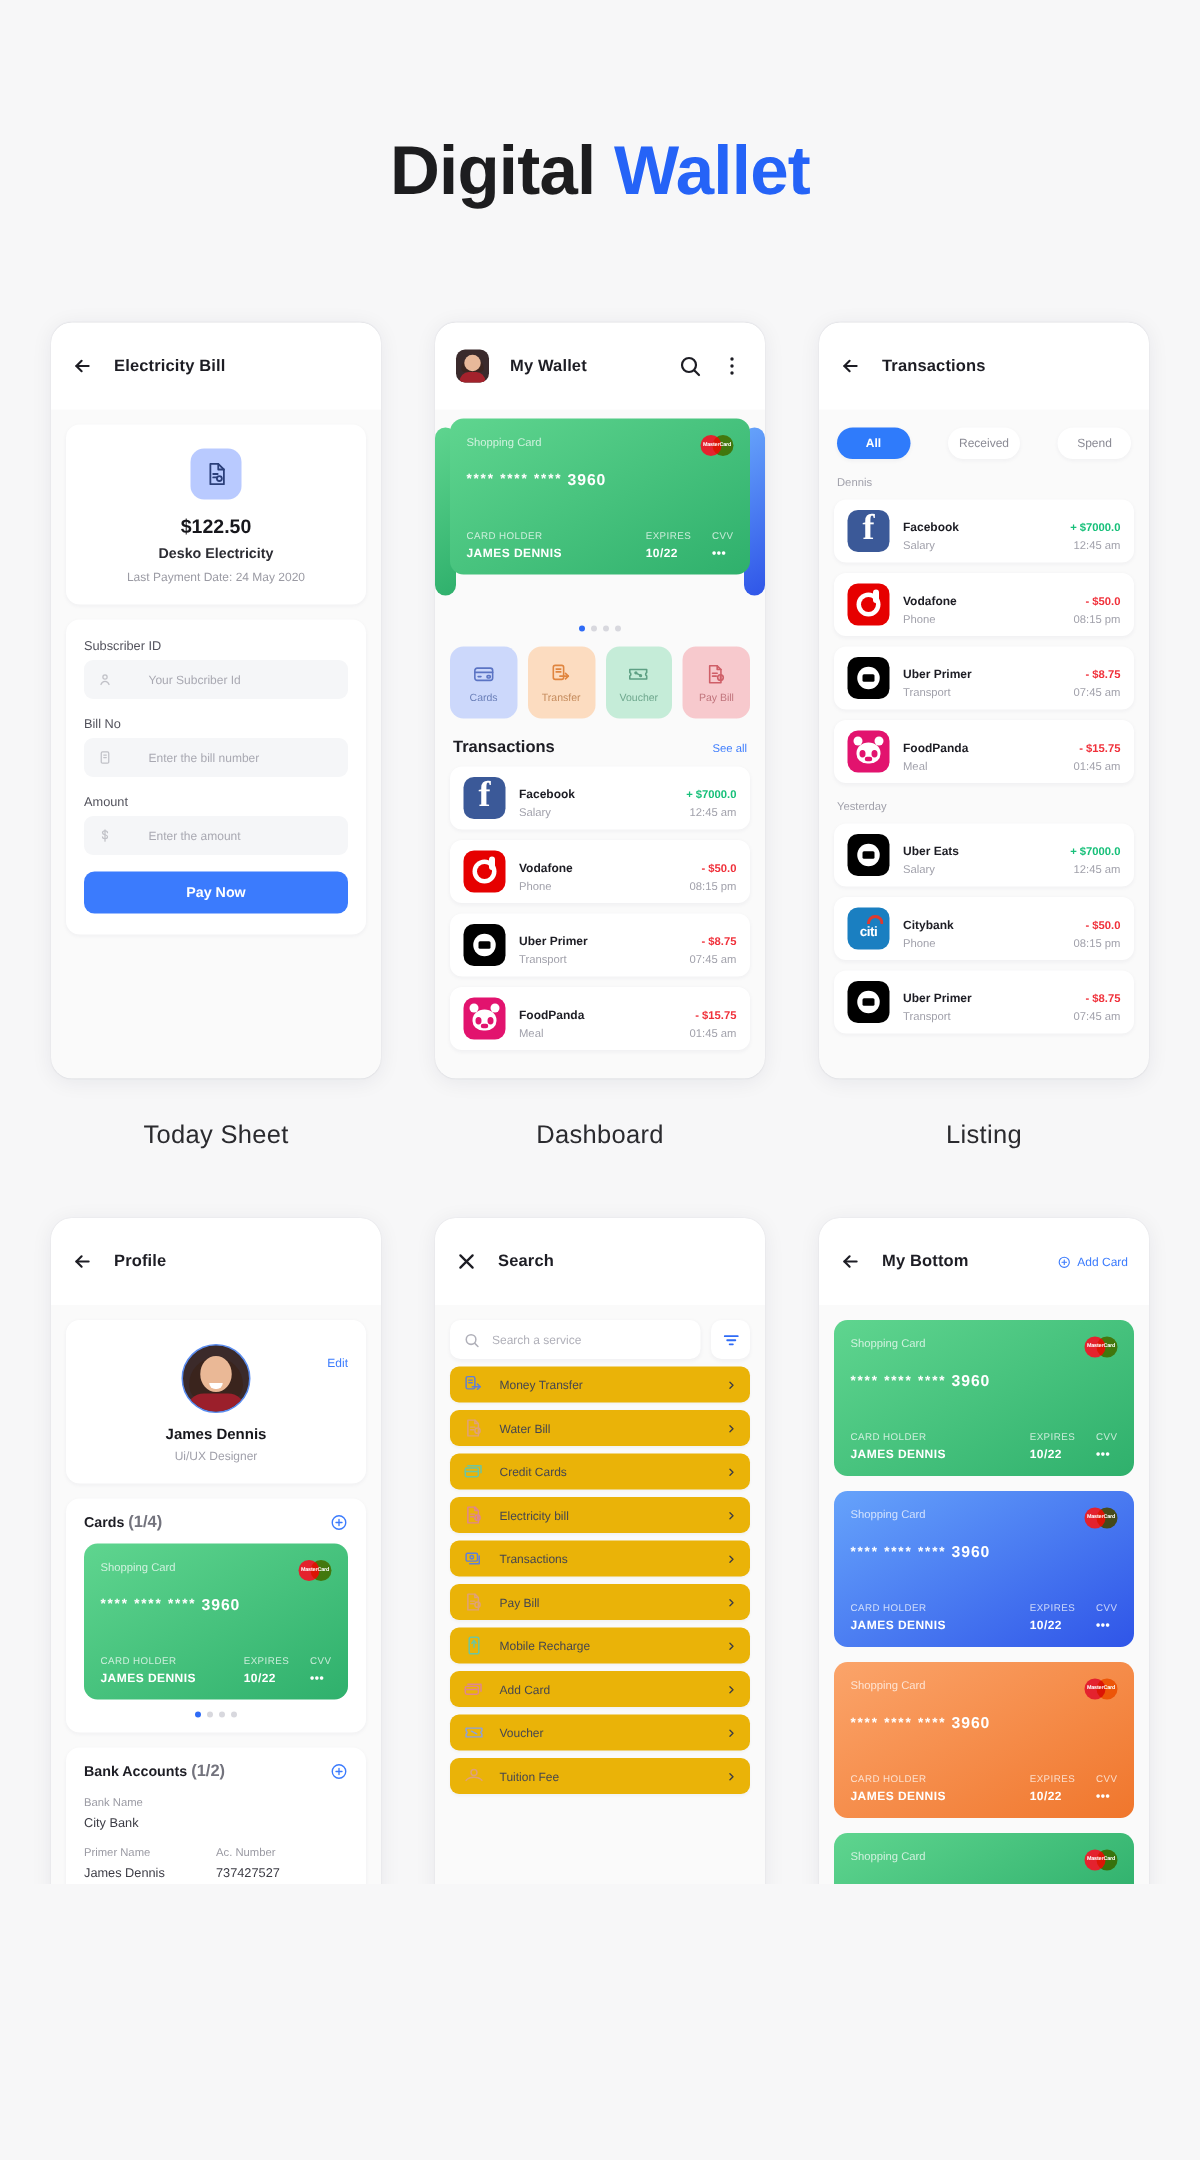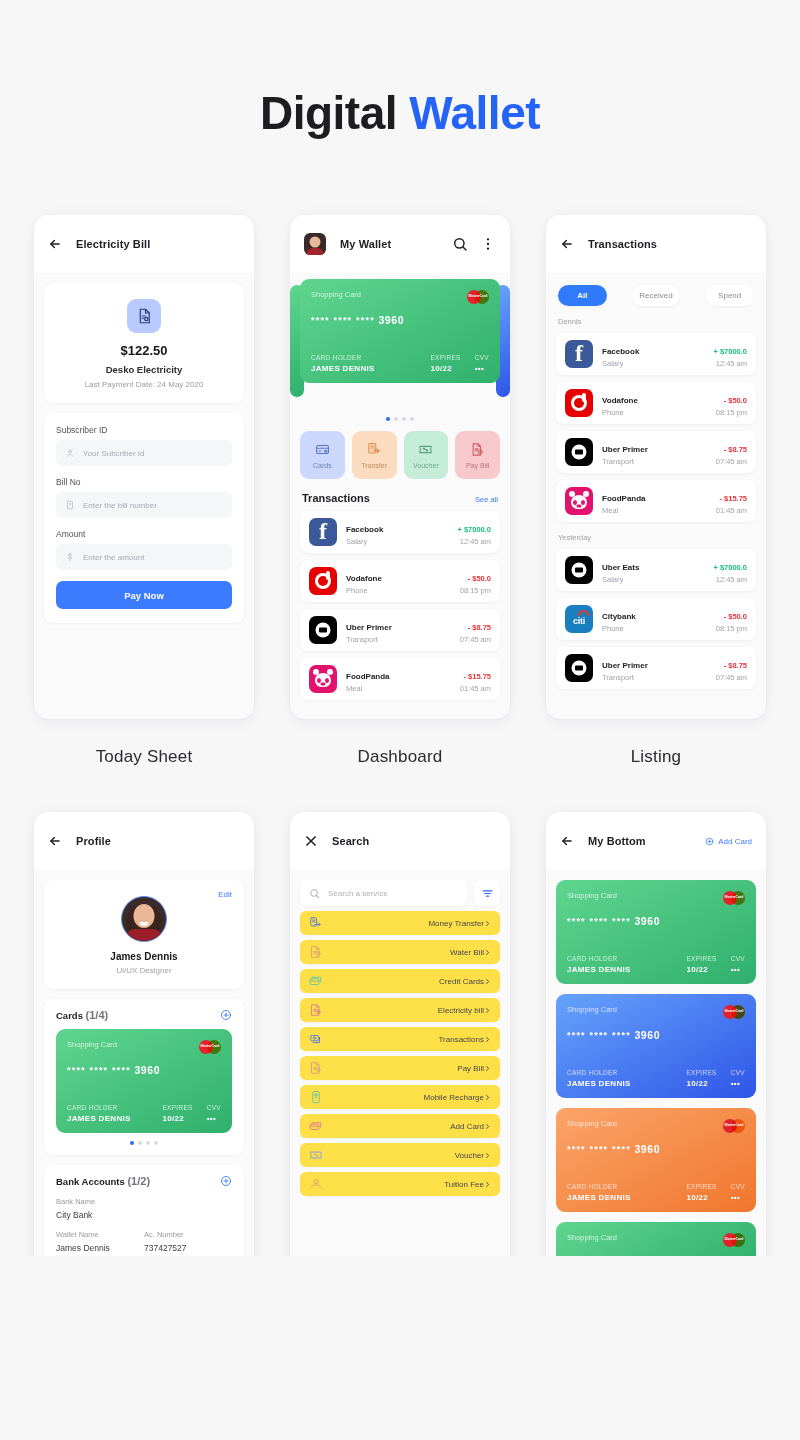--- a/index.html
+++ b/index.html
@@ -96,20 +96,21 @@
   
   .form { padding: 12px 12px 14px; }
   .flabel { font-size: 8.5px; color: #52525c; margin-bottom: 5px; }
   .field {
     height: 26px;
     background: #f5f6f8;
     border-radius: 6px;
     display: flex; align-items: center;
     padding: 0 9px;
     margin-bottom: 11px;
+    gap: 16px;
   }
   .field svg { flex: none; opacity: .5; }
   .field .ph { font-size: 8px; color: #a9a9b2; margin-left: 8px; }
   .btn-primary {
     height: 28px;
     background: #3b7bfd;
     border-radius: 7px;
     color: #fff;
     font-size: 9.5px;
     font-weight: 700;
@@ -258,21 +259,21 @@
     flex:1; height: 21px; border-radius: 11px; background: #fff;
     display:flex; align-items:center; justify-content:center;
     font-size: 8px; color: #8a8a94; cursor:pointer;
     box-shadow: 0 1px 3px rgba(30,40,70,.05);
   }
   .chip.active { background:#2f7bfb; color:#fff; font-weight:700; }
   .day-label { font-size: 7.5px; color:#a1a1ab; padding: 0 12px; margin-top: 11px; }
 
   
   .profile-card { padding: 12px 12px 14px; position: relative; text-align:center; }
-  .edit-link { position:absolute; right:12px; top:10px; font-size:8px; color:#3b7bfd; cursor:pointer; }
+  .edit-link { position:absolute; right:12px; top:24px; font-size:8px; color:#3b7bfd; cursor:pointer; }
   .pf-avatar {
     width: 46px; height: 46px; border-radius: 50%;
     border: 1.6px solid #5b8def;
     margin: 4px auto 0; position: relative; overflow: hidden;
     background: #3b2a2a;
   }
   .pf-avatar .hair { position:absolute; left:50%; top:18%; transform:translateX(-50%);
      width:36px; height:30px; border-radius:18px 18px 12px 12px; background:#3a241d; }
   .pf-avatar .face { position:absolute; left:50%; top:44%; transform:translate(-50%,-50%);
      width:21px; height:24px; border-radius:50%; background:#eab896; }
@@ -305,24 +306,23 @@
     box-shadow: 0 1px 3px rgba(30,40,70,.05);
   }
   .search-box .ph { font-size: 8px; color:#b0b0b9; margin-left: 8px; }
   .filter-btn {
     width: 26px; height: 26px; background:#fff; border-radius:7px;
     display:flex; align-items:center; justify-content:center;
     box-shadow: 0 1px 3px rgba(30,40,70,.05); cursor:pointer;
   }
   .srow {
     display:flex; align-items:center;
-    background:#fde047; border-radius:6px;
+    background:#eab308; border-radius:6px;
     margin: 5px 10px 0; padding: 0 9px; height: 24px;
     box-shadow: 0 1px 2px rgba(30,40,70,.04);
-    text-align: right;
   }
   .srow .si { width:14px; height:14px; flex:none; }
   .srow .sl { font-size: 8px; color:#46464f; margin-left: 10px; flex:1; }
   .srow .sc { width:7px; height:7px; flex:none; }
 
   
   .cards-list { padding: 0 10px; }
   .cards-list .cc { margin-top: 10px; }
   .cc.clip { height: 46px; overflow: hidden; }
 
@@ -798,21 +798,21 @@
             <svg class="plus-ic" viewBox="0 0 24 24" fill="none" stroke="#3b7bfd" stroke-width="1.8" stroke-linecap="round">
               <circle cx="12" cy="12" r="9"></circle>
                 <path d="M12 8v8M8 12h8"></path>
             </svg>
           </div>
           <div class="bank-body">
             <div class="bank-lbl">Bank Name</div>
             <div class="bank-val">City Bank</div>
             <div class="bank-grid">
               <div>
-                <div class="bank-lbl">Wallet Name</div>
+                <div class="bank-lbl">Primer Name</div>
                 <div class="bank-val">James Dennis</div>
               </div>
               <div>
                 <div class="bank-lbl">Ac. Number</div>
                 <div class="bank-val">737427527</div>
               </div>
             </div>
           </div>
         </div>
 

